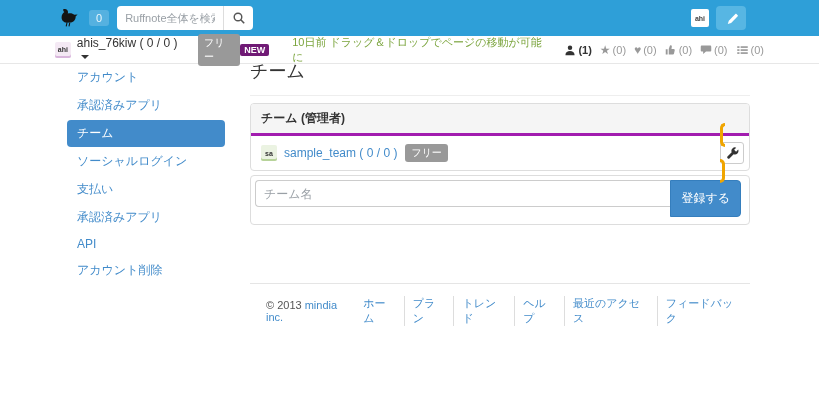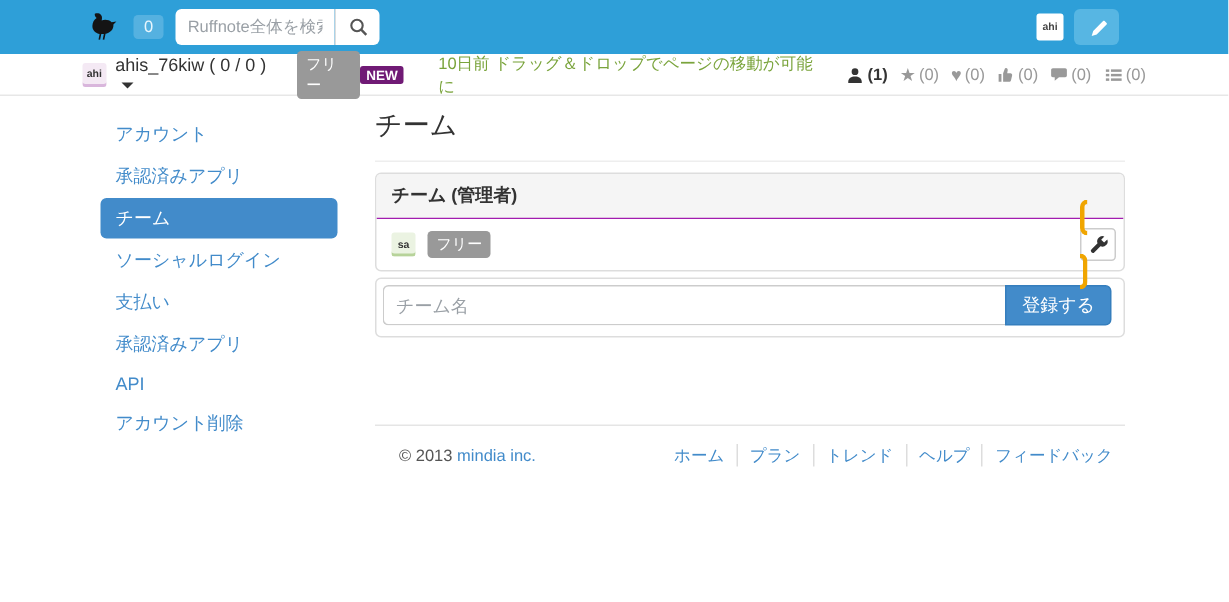--- a/index.html
+++ b/index.html
@@ -69,57 +69,57 @@
   }
   .news-link { color: #7aa43c; font-size: 11px; text-decoration: none; margin-right: 10px; }
   .stat {
     color: #999; font-size: 11px; display: flex; align-items: center;
     gap: 2px; margin-left: 8px; text-decoration: none; cursor: pointer;
   }
   .stat.dark { color: #333; font-weight: bold; }
   .glyph { font-size: 12px; line-height: 1; }
 
   
-  .content { display: flex; margin-top: 12px; }
+  .content { display: flex; margin-top: 0; }
   .sidebar { width: 170px; padding-left: 12px; }
   .side-item {
     display: block; padding: 5px 10px; margin-bottom: 1px; color: #428bca;
     border-radius: 4px; cursor: pointer; text-decoration: none;
   }
   .side-item.active { background: #428bca; color: #fff; }
   .main { width: 500px; margin-left: 25px; }
   .page-title {
     font-size: 18px; font-weight: normal; color: #333;
     margin-top: -5px; padding-bottom: 12px; border-bottom: 1px solid #eee;
   }
   .panel { border: 1px solid #ddd; border-radius: 4px; margin-top: 7px; background: #fff; }
   .panel-heading {
     background: #f5f5f5; padding: 6px 10px; font-weight: bold; font-size: 12px;
     color: #333; border-radius: 3px 3px 0 0;
   }
-  .panel.with-body .panel-heading { border-bottom: 1px solid #a21caf; }
+  .panel.with-body .panel-heading { border-bottom: 3px solid #a21caf; }
   .team-row { position: relative; display: flex; align-items: center; padding: 8px 10px; }
   .team-link { color: #428bca; text-decoration: none; margin-left: 7px; }
   .team-row .badge-gray { margin-left: 8px; }
   .tool-wrap { position: absolute; right: 5px; top: 50%; transform: translateY(-50%); }
   .highlight { border: 3px solid #f0a500; border-radius: 7px; padding: 2px; background: transparent; }
   .tool-btn {
     width: 24px; height: 22px; background: #fff; border: 1px solid #ccc; border-radius: 3px;
     display: flex; align-items: center; justify-content: center; cursor: pointer;
   }
   .form-box { border: 1px solid #ddd; border-radius: 4px; margin-top: 4px; padding: 4px 8px 7px 4px; }
   .input-group { display: flex; }
   .team-input {
     flex: 1; height: 27px; border: 1px solid #ccc; border-right: none;
     border-radius: 4px 0 0 4px; padding: 0 8px; font-size: 12px; outline: none; color: #333;
   }
   .team-input::placeholder { color: #9aa0a6; }
   .submit-btn {
     background: #428bca; border: 1px solid #357ebd; color: #fff; font-size: 12px;
-    padding: 0 10px; border-radius: 0 4px 4px 0; cursor: pointer; height: 27px;
+    padding: 0 10px; border-radius: 0 4px 4px 0; cursor: pointer; height: 37px;
   }
   .help-text { color: #888; font-size: 11px; margin-top: 6px; padding-left: 2px; }
   .member-panel { margin-top: 11px; }
   .member-panel .panel-heading { border-radius: 3px; }
 
   
   .footer {
     margin-top: 58px; border-top: 1px solid #e5e5e5; padding-top: 12px;
     display: flex; align-items: center; font-size: 11px; color: #555;
   }
@@ -227,20 +227,21 @@
     <a class="side-item">アカウント削除</a>
   </div>
 
   <div class="main">
     <h1 class="page-title">チーム</h1>
 
     <div class="panel with-body">
       <div class="panel-heading">チーム (管理者)</div>
       <div class="team-row">
         <span class="avatar-16 avatar-sa">sa</span>
+        <a class="team-link">sample_team ( 0 / 0 )</a>
         <span class="badge-gray">フリー</span>
         <span class="tool-wrap">
           <span class="highlight">
             <button class="tool-btn">
               <svg width="13" height="13" viewBox="0 0 16 16">
                 <path fill="#333" d="M15 3.2 a4.3 4.3 0 0 1 -5.6 5.6 L4.5 13.7 a1.7 1.7 0 1 1 -2.4 -2.4 L7 6.4 A4.3 4.3 0 0 1 12.6 .8 L10 3.4 L12.4 5.8 L15 3.2 z"></path>
               </svg>
             </button>
           </span>
         </span>
@@ -258,17 +259,18 @@
     <div class="footer">
       <span class="footer-left">
         <span>© 2013</span>
         <a>mindia inc.</a>
       </span>
       <span class="footer-links">
         <a>ホーム</a>
         <a>プラン</a>
         <a>トレンド</a>
         <a>ヘルプ</a>
+        <a>最近のアクセス</a>
         <a>フィードバック</a>
       </span>
     </div>
   </div>
 </div>
 
 </body></html>

